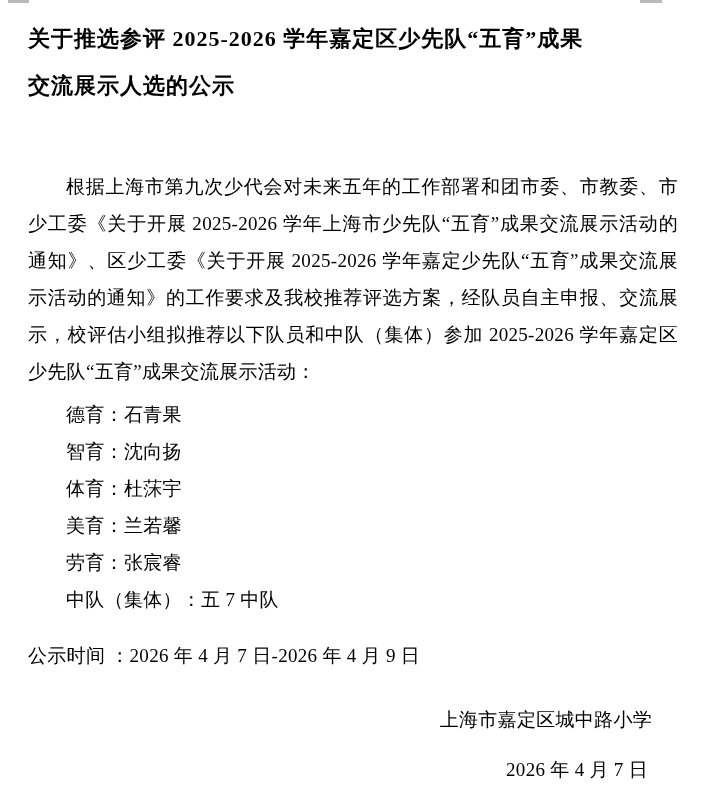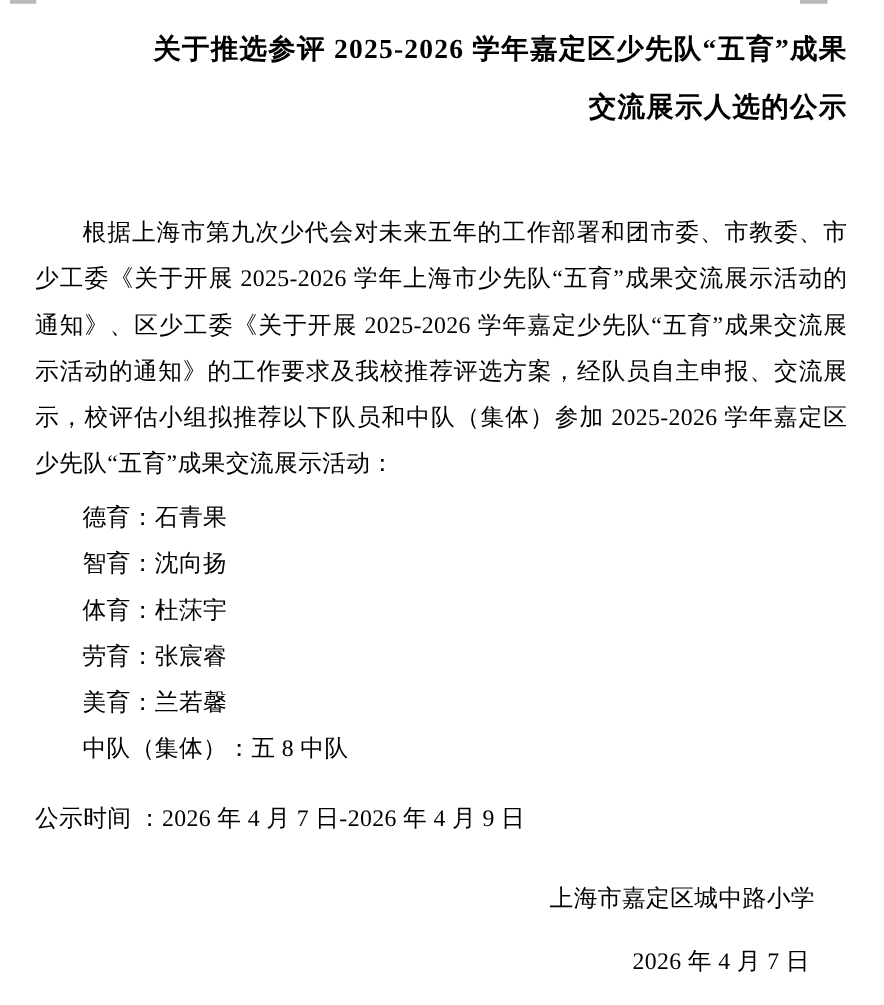--- a/index.html
+++ b/index.html
@@ -25,21 +25,21 @@
     position: absolute;
     left: 28px;
     top: 10px;
     width: 650px;
   }
   .title-block {
     padding-top: 5px;
     font-size: 22px;
     font-weight: bold;
     line-height: 47px;
-    text-align: right;
+    text-align: left;
     letter-spacing: 1px;
   }
   .body-par {
     margin-top: 59px;
     font-size: 19px;
     line-height: 37px;
     text-align: justify;
     text-indent: 2em;
     letter-spacing: 0.3px;
   }
@@ -78,23 +78,23 @@
     <div>关于推选参评 2025-2026 学年嘉定区少先队“五育”成果</div>
     <div>交流展示人选的公示</div>
   </div>
 
   <div class="body-par">根据上海市第九次少代会对未来五年的工作部署和团市委、市教委、市少工委《关于开展 2025-2026 学年上海市少先队“五育”成果交流展示活动的通知》、区少工委《关于开展 2025-2026 学年嘉定少先队“五育”成果交流展示活动的通知》的工作要求及我校推荐评选方案，经队员自主申报、交流展示，校评估小组拟推荐以下队员和中队（集体）参加 2025-2026 学年嘉定区少先队“五育”成果交流展示活动：</div>
 
   <div class="selection-list">
     <div class="row">德育：石青果</div>
     <div class="row">智育：沈向扬</div>
     <div class="row">体育：杜莯宇</div>
+    <div class="row">美育：兰若馨</div>
     <div class="row">劳育：张宸睿</div>
-    <div class="row">美育：兰若馨</div>
-    <div class="row">中队（集体）：五 8 中队</div>
+    <div class="row">中队（集体）：五 7 中队</div>
   </div>
 
   <div class="notice">
     <div>公示时间 ：2026 年 4 月 7 日-2026 年 4 月 9 日</div>
   </div>
 
   <div class="signature">
     <div class="school">上海市嘉定区城中路小学</div>
     <div class="date">2026 年 4 月 7 日</div>
   </div>

